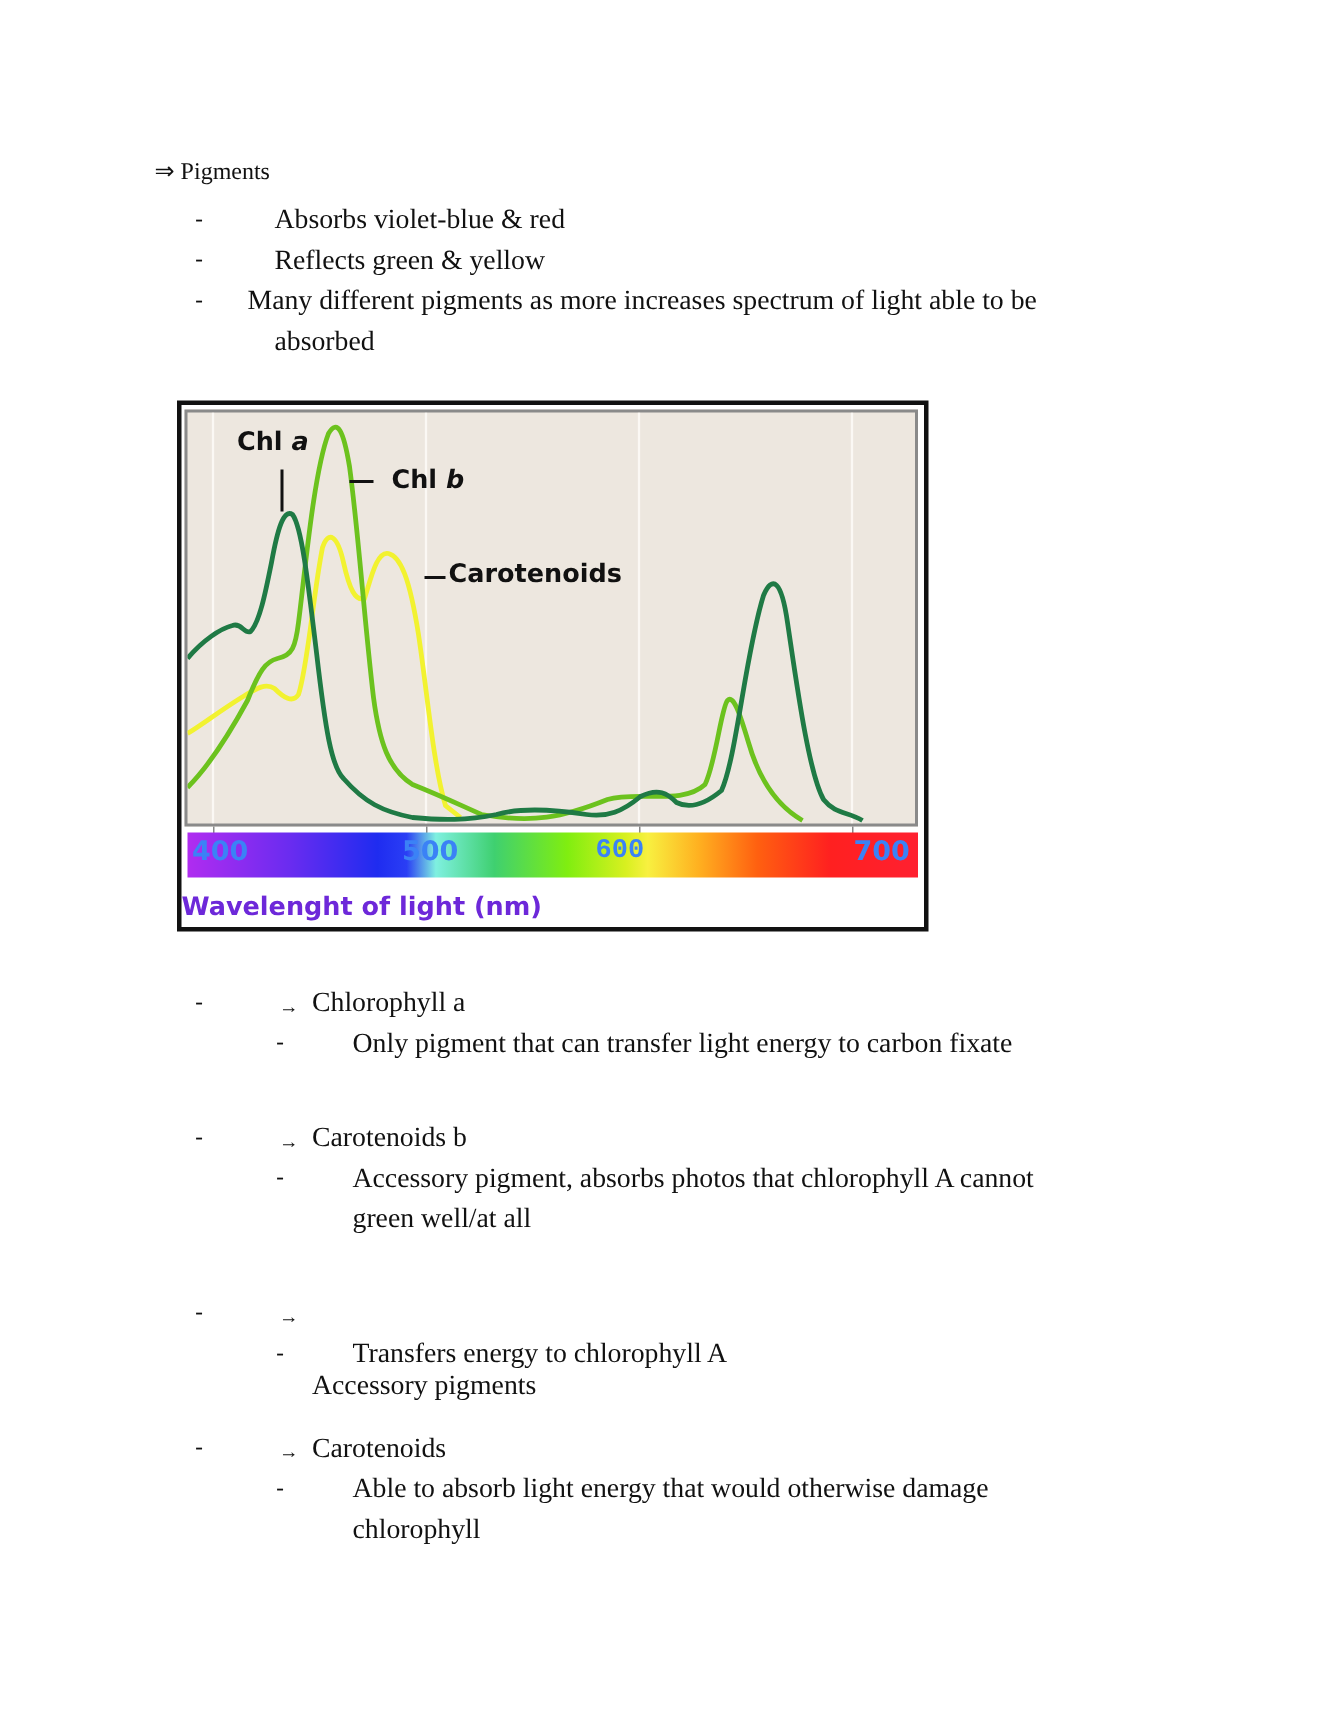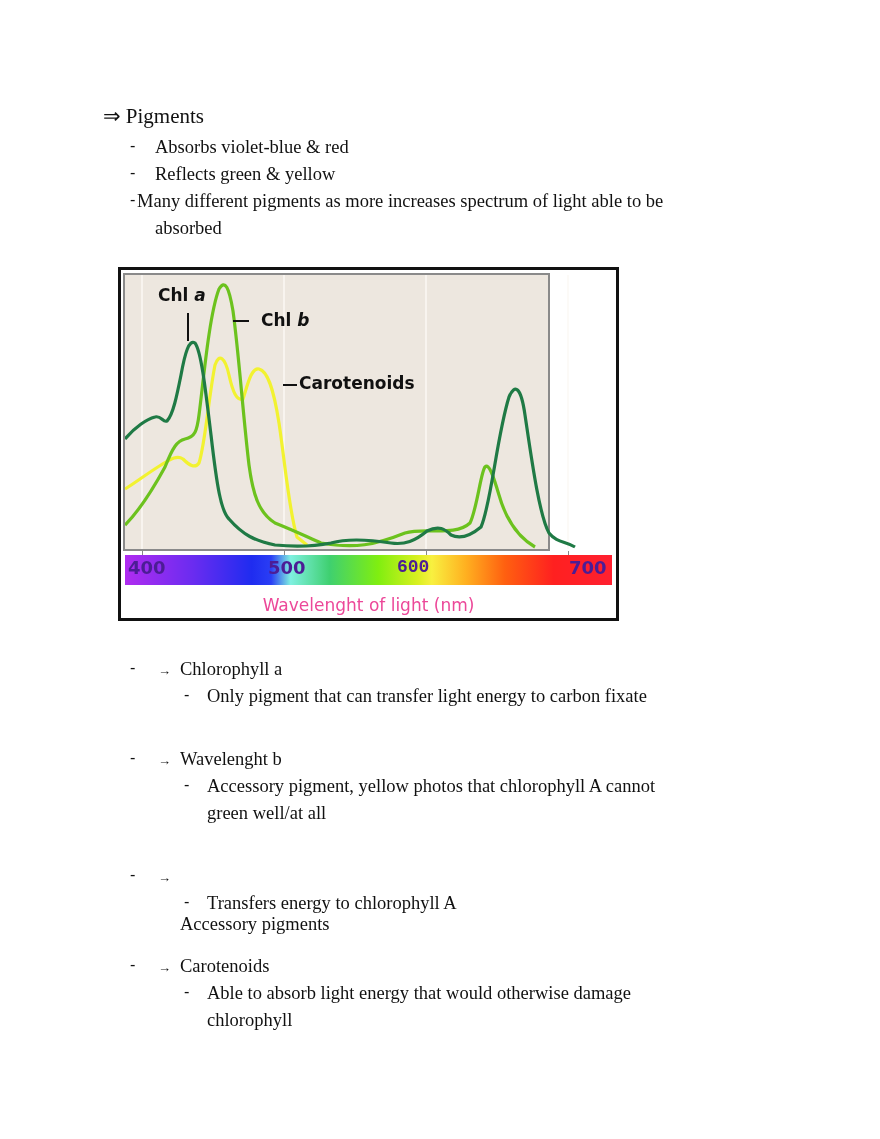--- a/index.html
+++ b/index.html
@@ -1,27 +1,27 @@
 <!DOCTYPE html>
 <html><head>
 <meta charset="utf-8">
 <style>
   html, body { margin: 0; padding: 0; background: #ffffff; }
   body { width: 880px; height: 1139px; position: relative; overflow: hidden;
          font-family: "DejaVu Serif", "Liberation Serif", serif; color: #111; }
   .abs { position: absolute; }
-  .heading { left: 103px; top: 104px; font-size: 21px; font-family: "Liberation Serif", serif; }
-  .line { font-family: "Liberation Serif", serif; font-size: 18.5px; line-height: 27px; position: absolute; }
+  .heading { left: 103px; top: 104px; font-size: 16px; font-family: "Liberation Serif", serif; }
+  .line { font-family: "Liberation Serif", serif; font-size: 18.5px; line-height: 27px; position: absolute; margin-left: 28px; }
   .dash { position: absolute; }
   .chart-box { left: 118px; top: 267px; width: 495px; height: 348px; border: 3px solid #111; background: #fff; }
-  .plot { position: absolute; left: 2px; top: 3px; width: 427px; height: 278px; background: #ede7df; border: 2px solid #8a8a8a; box-sizing: border-box; }
+  .plot { position: absolute; left: 2px; top: 3px; width: 489px; height: 278px; background: #ede7df; border: 2px solid #8a8a8a; box-sizing: border-box; }
   .spectrum { position: absolute; left: 4px; top: 285px; width: 487px; height: 30px;
     background: linear-gradient(to right, #b02cf0 0%, #6a2cf0 14%, #1f2cf0 26%, #2a3ef5 30%, #7ff0e0 34%, #3fd070 42%, #80ee10 52%, #d8f020 60%, #f8f040 63%, #ffb020 70%, #ff6010 78%, #ff2020 88%, #ff2030 100%); }
-  .spec-label { position: absolute; top: 287px; font-family: "DejaVu Sans", sans-serif; font-weight: bold; font-size: 18px; color: #4c1d95; }
-  .axis-label { position: absolute; left: 0; width: 495px; top: 325px; text-align: center; font-family: "DejaVu Sans", sans-serif; font-weight: normal; font-size: 17px; color: #ec4899; }
+  .spec-label { position: absolute; top: 287px; font-family: "DejaVu Sans", sans-serif; font-weight: bold; font-size: 18px; color: #3b82f6; }
+  .axis-label { position: absolute; left: 0; width: 495px; top: 325px; font-family: "DejaVu Sans", sans-serif; font-weight: bold; font-size: 17px; color: #6d28d9; }
   .curve-label { position: absolute; font-family: "DejaVu Sans", sans-serif; font-weight: bold; font-size: 17px; color: #111; }
 </style>
 </head>
 <body>
 
 <div class="abs heading">
   <span>⇒</span>
   <span>Pigments</span>
 </div>
 
@@ -78,23 +78,23 @@
 <div>
 
   <span class="dash" style="left:130px;top:658px;">-</span>
   <span class="line" style="left:158px;top:657px;font-size:13px;">→</span>
   <span class="line" style="left:180px;top:656px;text-align:right;">Chlorophyll a</span>
   <span class="dash" style="left:184px;top:685px;">-</span>
   <span class="line" style="left:207px;top:683px;">Only pigment that can transfer light energy to carbon fixate</span>
 
   <span class="dash" style="left:130px;top:748px;">-</span>
   <span class="line" style="left:158px;top:747px;font-size:13px;">→</span>
-  <span class="line" style="left:180px;top:746px;">Wavelenght b</span>
+  <span class="line" style="left:180px;top:746px;">Carotenoids b</span>
   <span class="dash" style="left:184px;top:775px;">-</span>
-  <span class="line" style="left:207px;top:773px;">Accessory pigment, yellow photos that chlorophyll A cannot</span>
+  <span class="line" style="left:207px;top:773px;">Accessory pigment, absorbs photos that chlorophyll A cannot</span>
   <span class="line" style="left:207px;top:800px;">green well/at all</span>
 
   <span class="dash" style="left:130px;top:865px;">-</span>
   <span class="line" style="left:158px;top:864px;font-size:13px;">→</span>
   <span class="line" style="left:180px;top:911px;">Accessory pigments</span>
   <span class="dash" style="left:184px;top:892px;">-</span>
   <span class="line" style="left:207px;top:890px;">Transfers energy to chlorophyll A</span>
 
   <span class="dash" style="left:130px;top:955px;">-</span>
   <span class="line" style="left:158px;top:954px;font-size:13px;">→</span>

